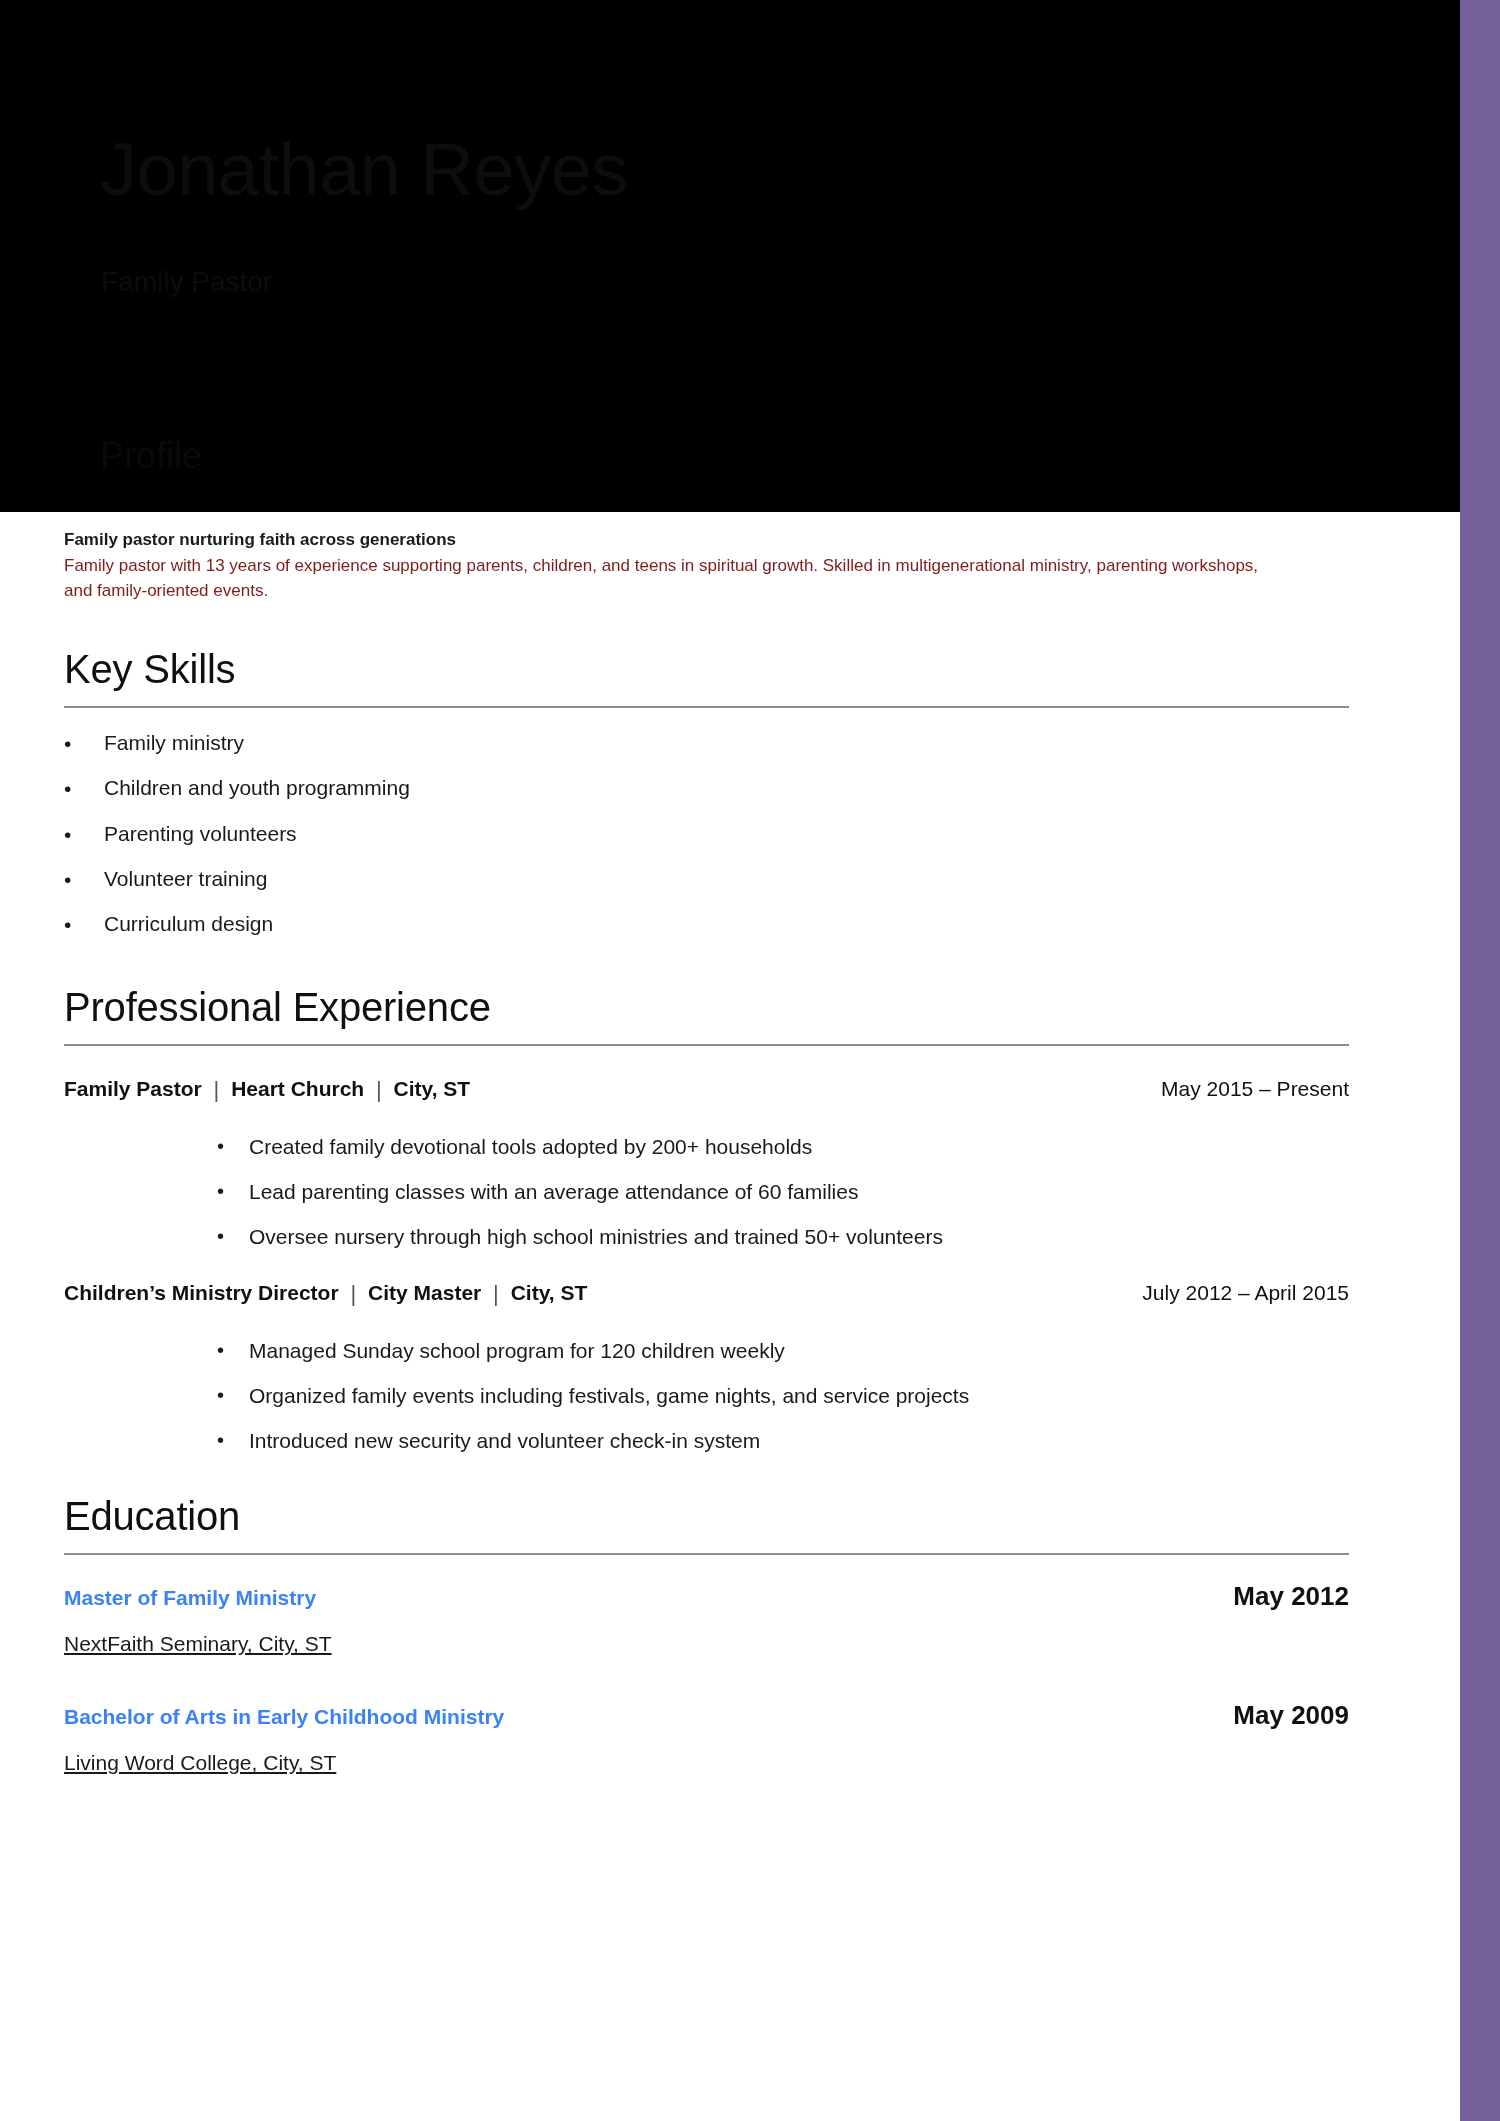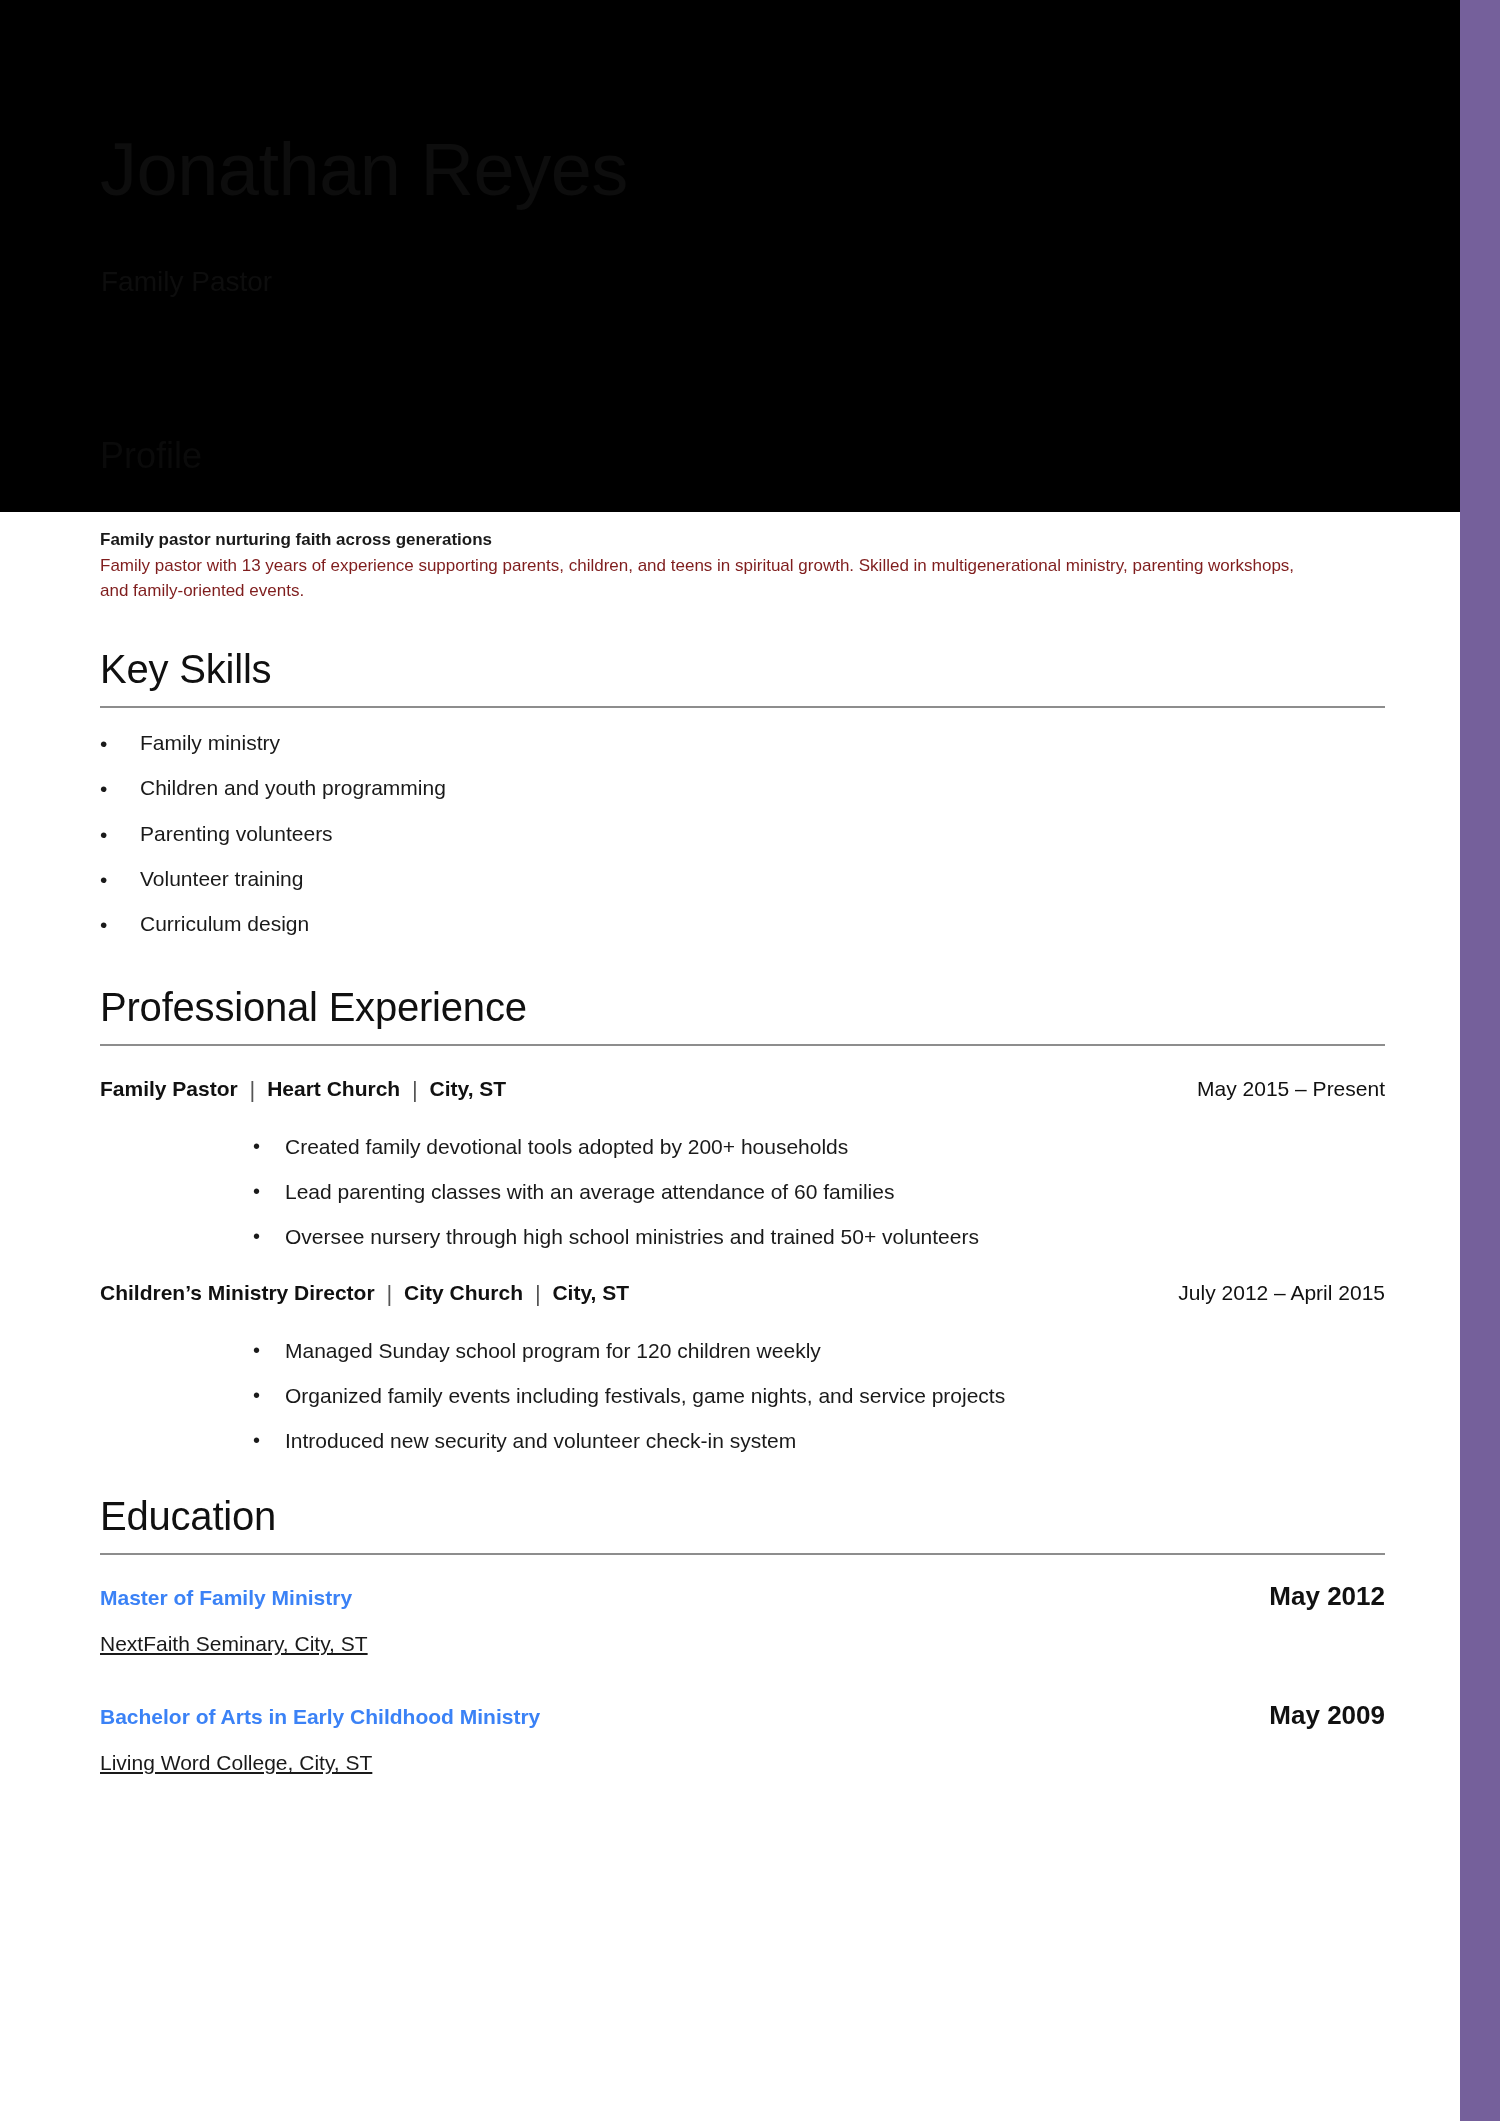--- a/index.html
+++ b/index.html
@@ -73,21 +73,21 @@
 
   
   .body-wrap {
     position: absolute;
     left: 0;
     top: 512px;
     width: 1460px;
   }
 
   .content {
-    padding: 0 75px 0 100px;
+    padding: 0 75px 0 64px;
     margin-top: 15px;
   }
 
   
   .profile-head {
     font-size: 17px;
     font-weight: bold;
     color: #1a1a1a;
     margin-top: 15px;
     line-height: 1.5;
@@ -314,21 +314,21 @@
               <span>Oversee nursery through high school ministries and trained 50+ volunteers</span>
             </li>
           </ul>
         </div>
 
         <div class="job">
           <div class="job-header">
             <div class="job-title-line">
               <span>Children’s Ministry Director</span>
               <span class="job-sep">|</span>
-              <span>City Church</span>
+              <span>City Master</span>
               <span class="job-sep">|</span>
               <span>City, ST</span>
             </div>
             <div class="job-date">July 2012 – April 2015</div>
           </div>
           <ul class="job-bullets">
             <li class="job-bullet">
               <span class="dot">•</span>
               <span>Managed Sunday school program for 120 children weekly</span>
             </li>

